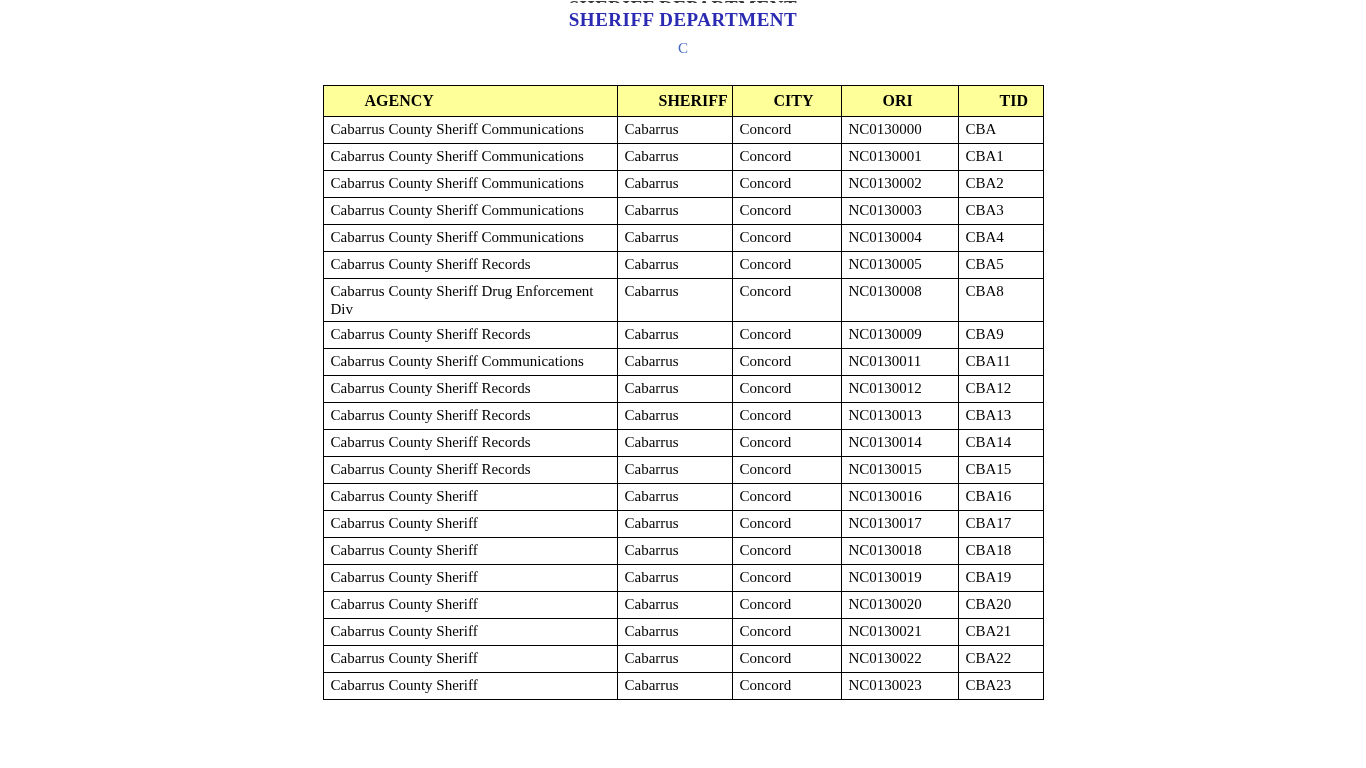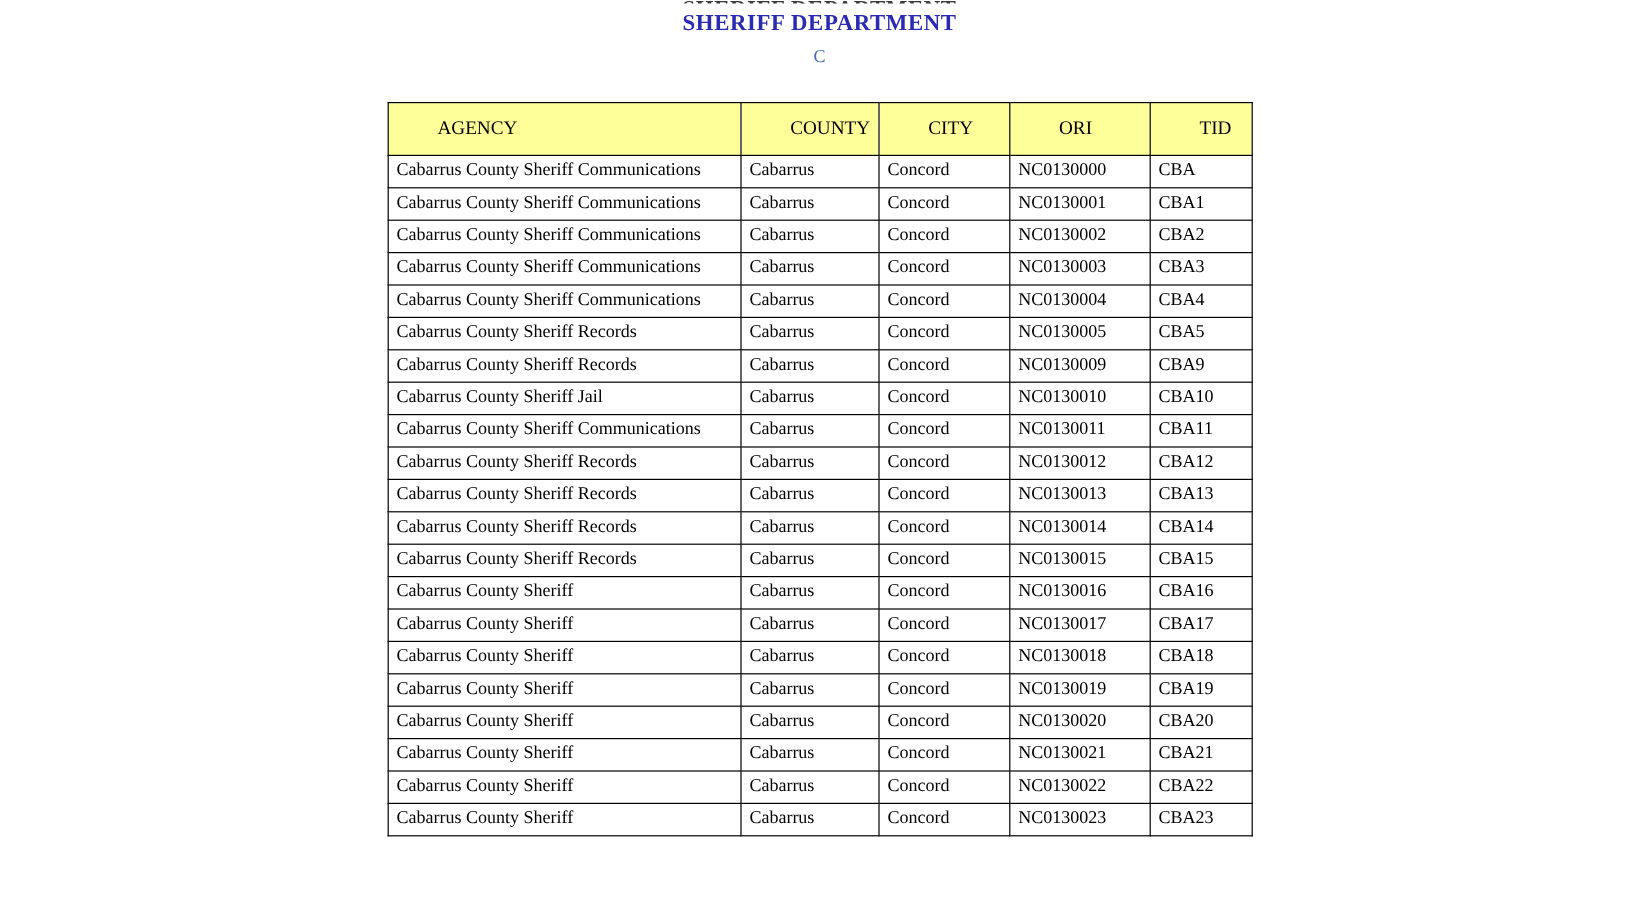--- a/index.html
+++ b/index.html
@@ -50,22 +50,22 @@
   .agency-table th,.agency-table td{
     border:1px solid var(--border-color);
     padding:3px 7px;
     text-align:left;
     vertical-align:top;
     overflow:hidden;
   }
   .agency-table th{
     background:var(--header-bg);
     font-size:16px;
-    font-weight:normal;
-    height:44px;
+    font-weight:bold;
+    height:31px;
     vertical-align:middle;
     padding-left:41px;
   }
   .agency-table td{
     font-size:15px;
     height:27px;
     line-height:18px;
   }
   .col-agency{width:294px;}
   .col-county{width:115px;}
@@ -80,21 +80,21 @@
   <span>SHERIFF DEPARTMENT</span>
 </div>
 
 <div class="page-title">SHERIFF DEPARTMENT</div>
 <div class="section-letter">C</div>
 
 <table class="agency-table">
   <thead>
     <tr>
       <th class="col-agency">AGENCY</th>
-      <th class="col-county">COUNTY</th>
+      <th class="col-county">SHERIFF</th>
       <th class="col-city">CITY</th>
       <th class="col-ori">ORI</th>
       <th class="col-tid">TID</th>
     </tr>
   </thead>
   <tbody>
       <tr>
         <td class="col-agency">Cabarrus County Sheriff Communications</td>
         <td class="col-county">Cabarrus</td>
         <td class="col-city">Concord</td>
@@ -130,34 +130,34 @@
         <td class="col-tid">CBA4</td>
       </tr>
       <tr>
         <td class="col-agency">Cabarrus County Sheriff Records</td>
         <td class="col-county">Cabarrus</td>
         <td class="col-city">Concord</td>
         <td class="col-ori">NC0130005</td>
         <td class="col-tid">CBA5</td>
       </tr>
       <tr>
+        <td class="col-agency">Cabarrus County Sheriff Drug Enforcement Div</td>
+        <td class="col-county">Cabarrus</td>
+        <td class="col-city">Concord</td>
+        <td class="col-ori">NC0130008</td>
+        <td class="col-tid">CBA8</td>
+      </tr>
+      <tr>
         <td class="col-agency">Cabarrus County Sheriff Records</td>
         <td class="col-county">Cabarrus</td>
         <td class="col-city">Concord</td>
         <td class="col-ori">NC0130009</td>
         <td class="col-tid">CBA9</td>
       </tr>
       <tr>
-        <td class="col-agency">Cabarrus County Sheriff Jail</td>
-        <td class="col-county">Cabarrus</td>
-        <td class="col-city">Concord</td>
-        <td class="col-ori">NC0130010</td>
-        <td class="col-tid">CBA10</td>
-      </tr>
-      <tr>
         <td class="col-agency">Cabarrus County Sheriff Communications</td>
         <td class="col-county">Cabarrus</td>
         <td class="col-city">Concord</td>
         <td class="col-ori">NC0130011</td>
         <td class="col-tid">CBA11</td>
       </tr>
       <tr>
         <td class="col-agency">Cabarrus County Sheriff Records</td>
         <td class="col-county">Cabarrus</td>
         <td class="col-city">Concord</td>

